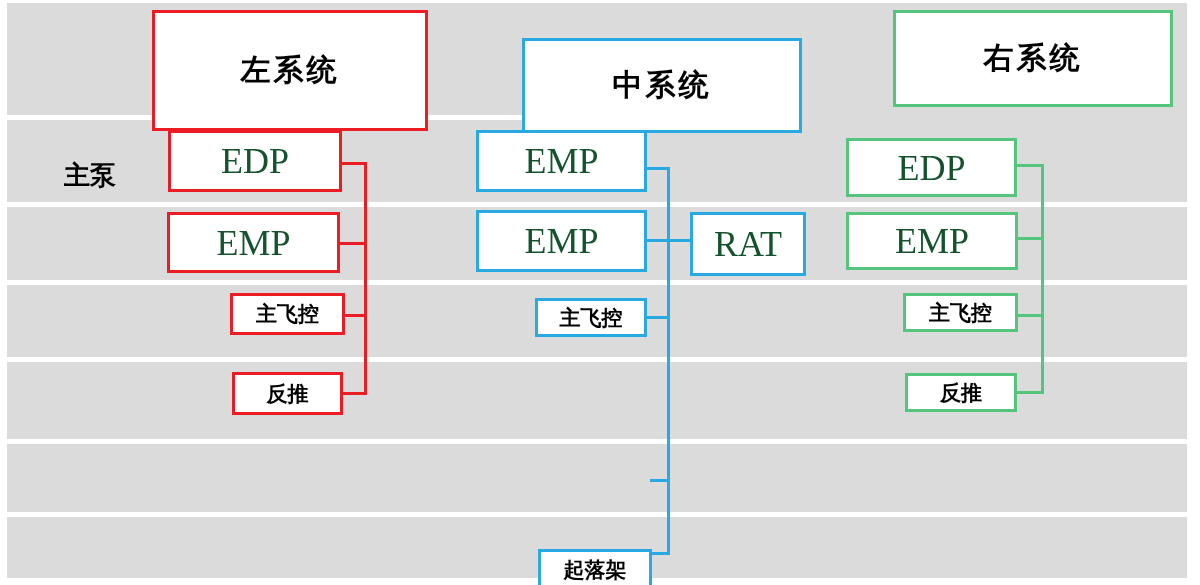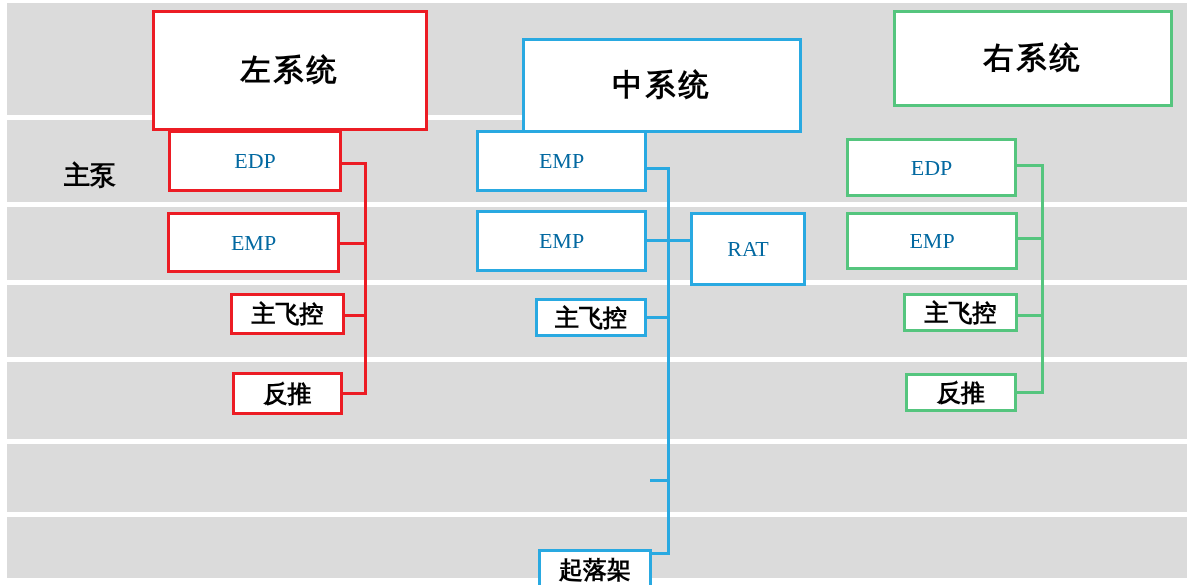--- a/index.html
+++ b/index.html
@@ -12,22 +12,22 @@
     overflow:hidden;
   }
   .gray-field{position:absolute;left:7px;top:3px;width:1180px;height:575px;background:#dbdbdb;}
   .divider{position:absolute;background:#ffffff;height:5px;}
   .box{
     position:absolute;background:#ffffff;border:3px solid #333;
     display:flex;align-items:center;justify-content:center;
     box-sizing:border-box;
   }
   .hdr-text{font-size:30px;letter-spacing:3px;font-weight:bold;color:#000;}
-  .en-text{font-size:22px;color:#0369a1;}
-  .cn-text{font-size:24px;font-weight:bold;color:#000;}
+  .en-text{font-size:36px;color:#14532d;}
+  .cn-text{font-size:21px;font-weight:bold;color:#000;}
   .rowlabel{
     position:absolute;font-size:26px;font-weight:bold;color:#000;
     display:flex;align-items:center;justify-content:center;
   }
   .conn{position:absolute;}
 </style>
 </head>
 <body>
 
 <div id="stage" style="background: rgb(255, 255, 255);">
@@ -66,21 +66,21 @@
 
   <div class="box" style="left: 522px; top: 10px; width: 280px; height: 95px; border-color: rgb(41, 169, 225); margin-top: 28px;">
     <span class="hdr-text">中系统</span>
   </div>
   <div class="box" style="left: 476px; top: 130px; width: 171px; height: 62px; border-color: rgb(41, 169, 225);">
     <span class="en-text">EMP</span>
   </div>
   <div class="box" style="left: 476px; top: 210px; width: 171px; height: 62px; border-color: rgb(41, 169, 225);">
     <span class="en-text">EMP</span>
   </div>
-  <div class="box" style="left: 690px; top: 212px; width: 116px; height: 74px; border-color: rgb(41, 169, 225);">
+  <div class="box" style="left: 690px; top: 212px; width: 116px; height: 64px; border-color: rgb(41, 169, 225);">
     <span class="en-text">RAT</span>
   </div>
   <div class="box" style="left: 535px; top: 298px; width: 112px; height: 39px; border-color: rgb(41, 169, 225);">
     <span class="cn-text">主飞控</span>
   </div>
   <div class="box" style="left: 538px; top: 533px; width: 114px; height: 42px; border-color: rgb(41, 169, 225); margin-top: 16px;">
     <span class="cn-text">起落架</span>
   </div>
 
   <div class="conn" style="left: 667px; top: 167px; width: 3px; height: 388px; background: rgb(41, 169, 225);"></div>

